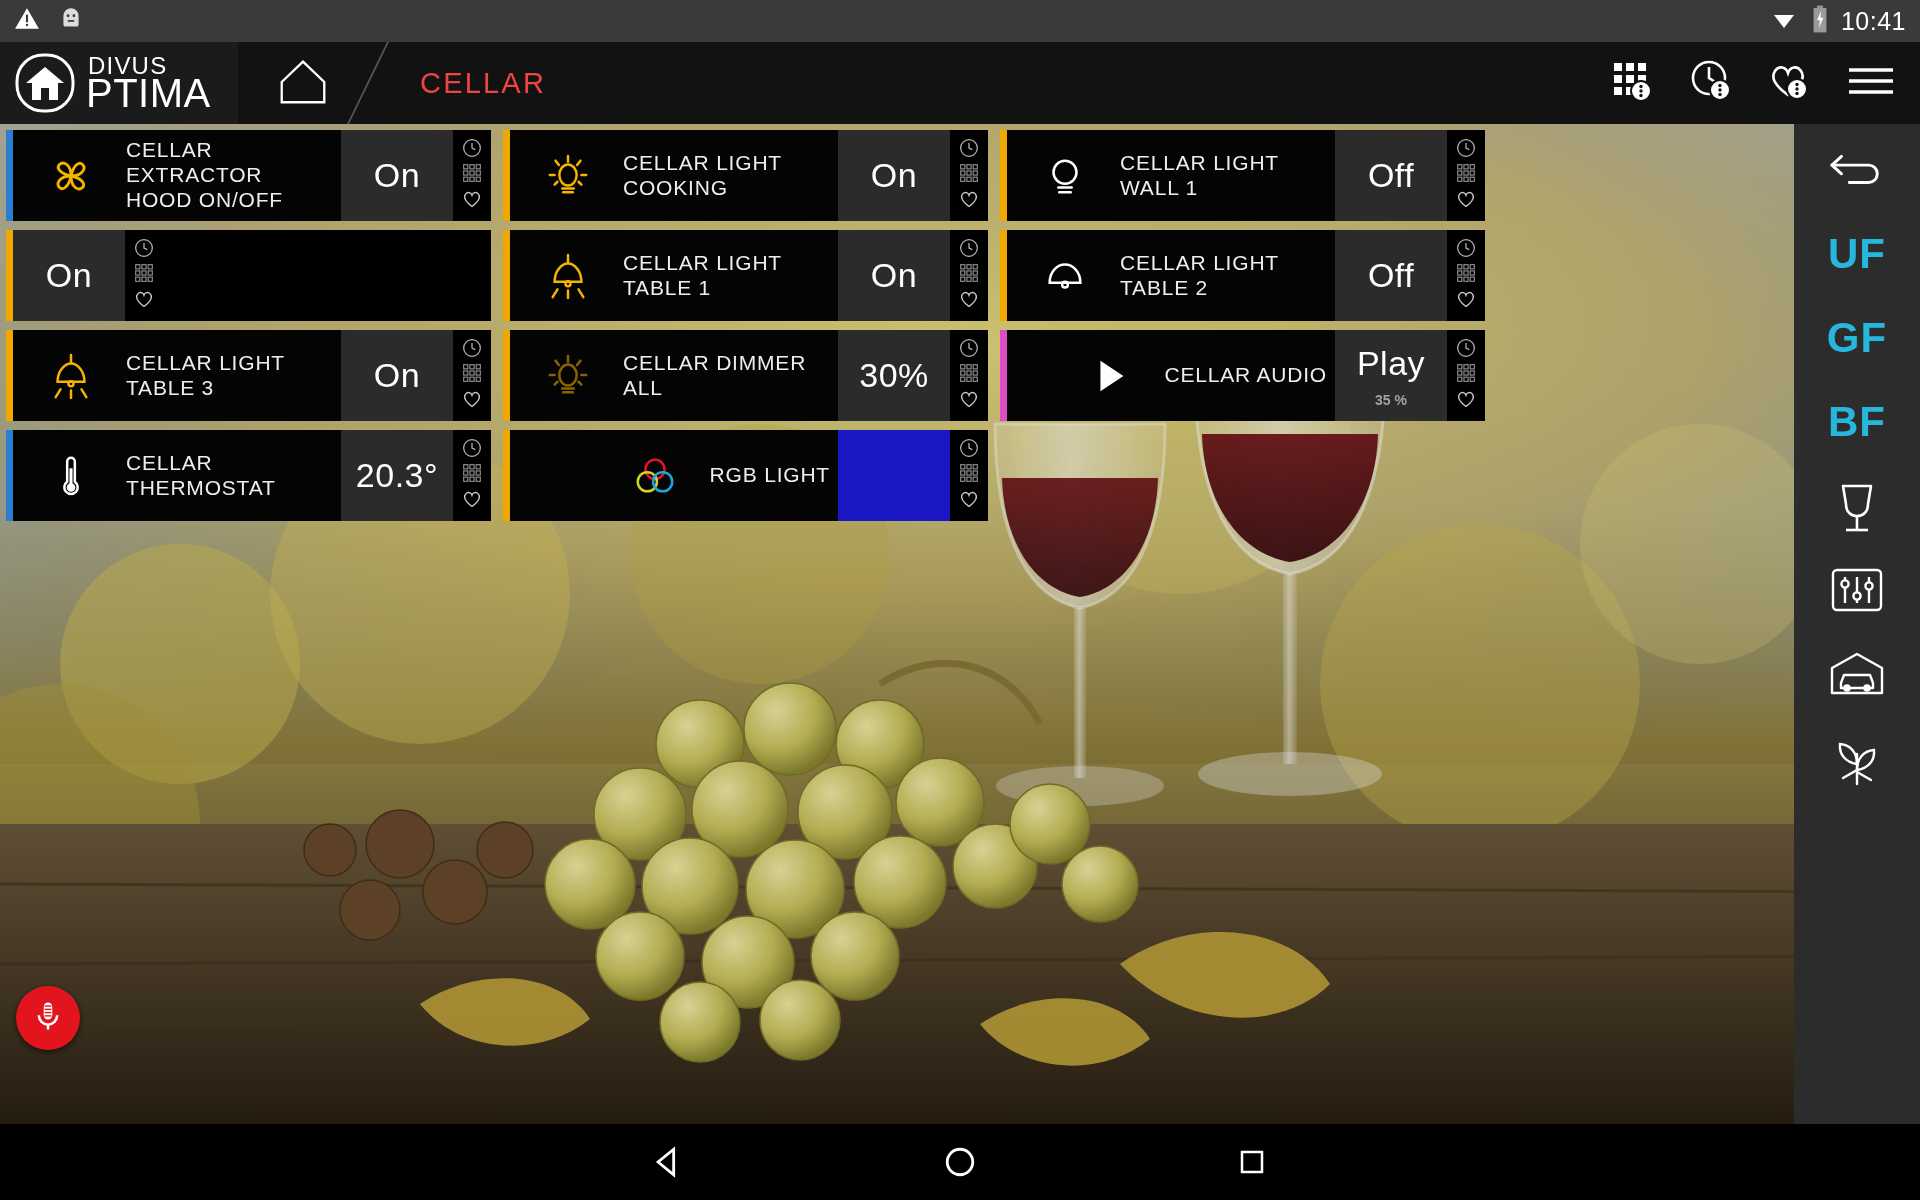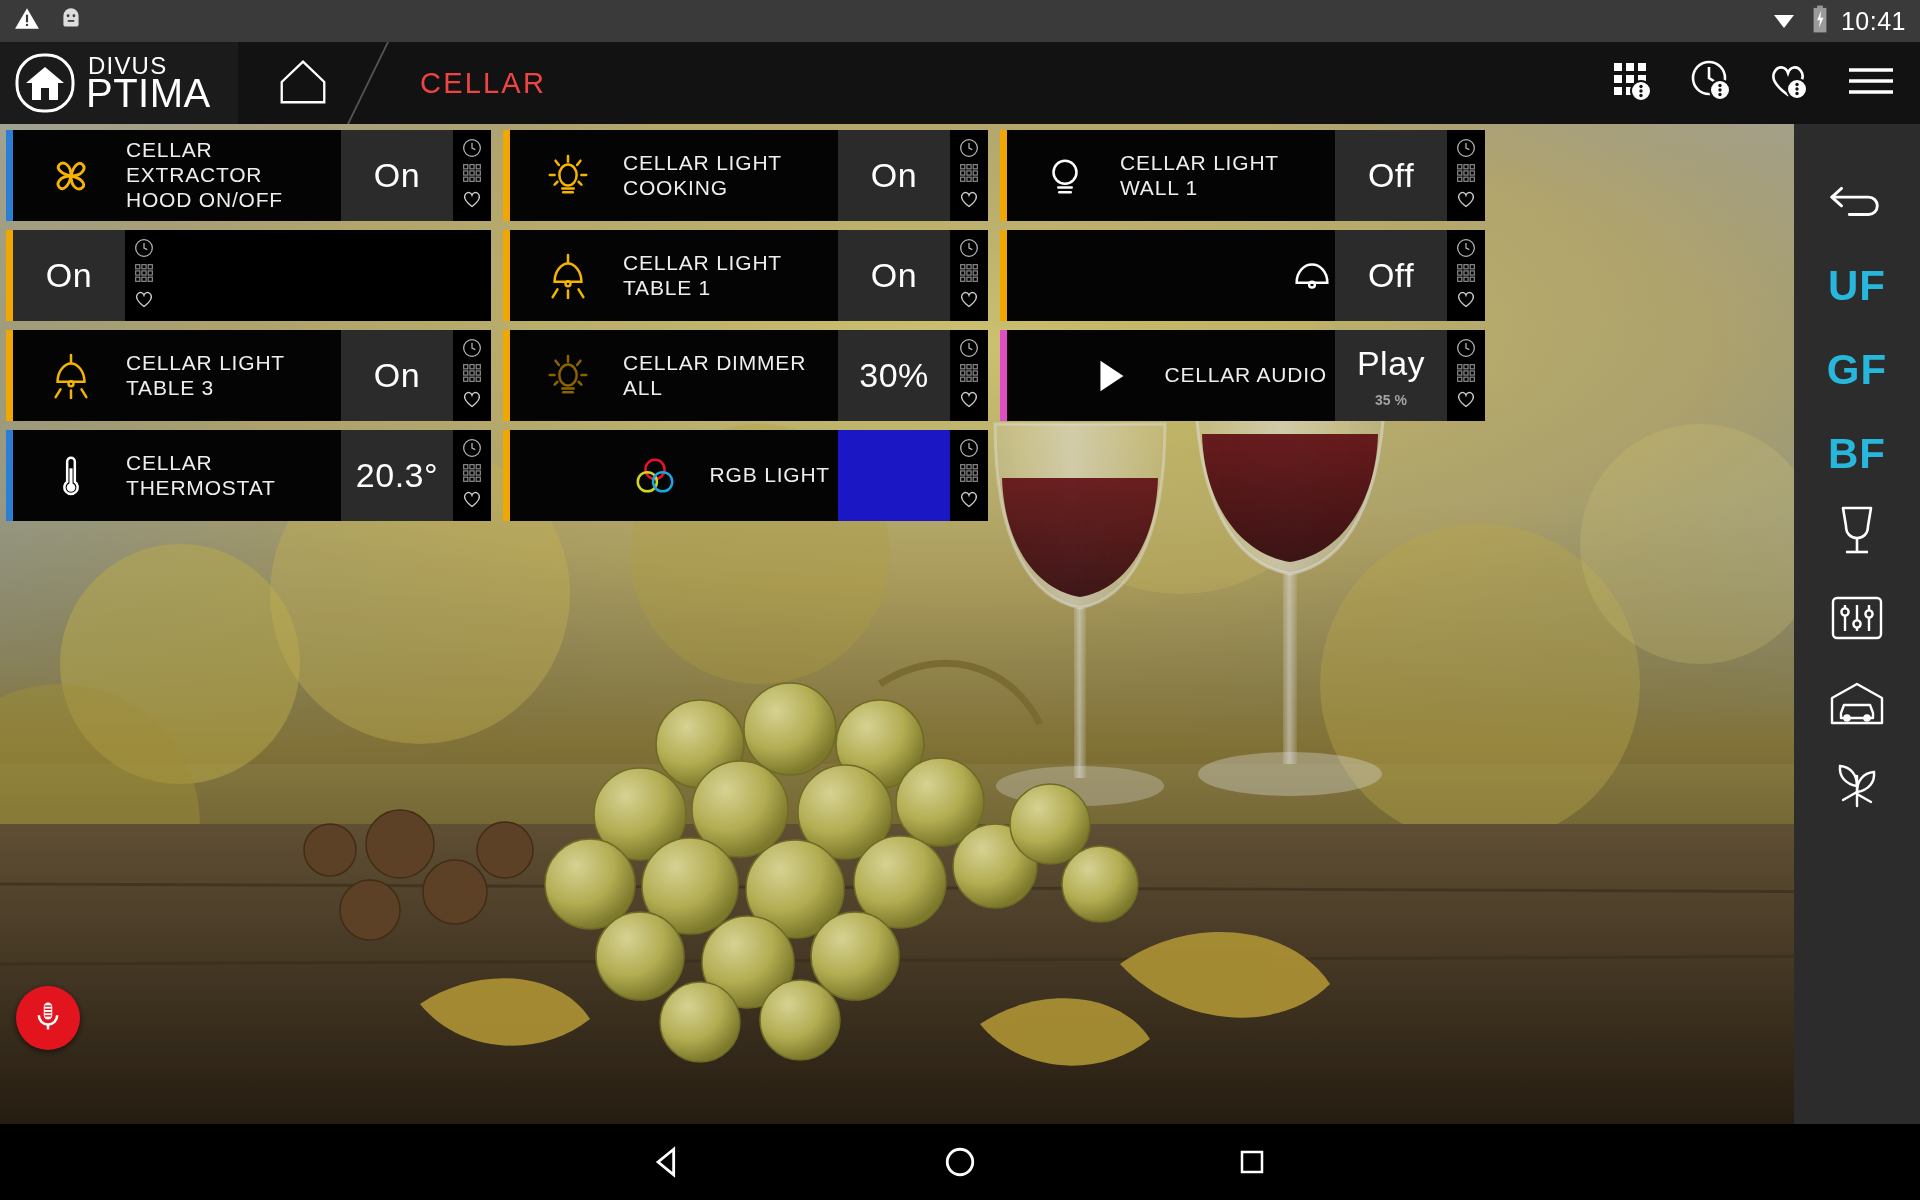--- a/index.html
+++ b/index.html
@@ -80,21 +80,21 @@
     align-items:center; justify-content:space-around; padding:7px 0;
   }
 
   
   .sidebar{
     position:absolute; top:124px; right:0; width:126px; height:1000px;
     background:#2c2c2c; display:flex; flex-direction:column; align-items:center;
     padding-top:22px; gap:4px;
   }
   .sb-item{
-    width:126px; height:80px; display:flex; align-items:flex-end; justify-content:center;
+    width:126px; height:80px; display:flex; align-items:flex-start; justify-content:center;
   }
   .sb-floor{ color:#27b7dd; font-size:42px; font-weight:700; letter-spacing:1px; }
 
   
   .mic{
     position:absolute; left:16px; bottom:74px; width:64px; height:64px;
     border-radius:50%; background:#e2151f; display:flex; align-items:center;
     justify-content:center; box-shadow:0 2px 6px rgba(0,0,0,.6);
   }
 
@@ -546,20 +546,21 @@
         <div class="accent" style="background:#f0a800"></div>
      <div class="tile-main">
        <span class="tile-icon">
             <svg width="46" height="46" viewBox="0 0 48 48">
         <g fill="none" stroke="#ffffff" stroke-width="2.6" stroke-linecap="round">
           <path d="M8 31 C8 19 16 12 24 12 C32 12 40 19 40 31 Z"></path>
           <circle cx="24" cy="33" r="3"></circle>
         </g>
             </svg>
           </span>
+       <span class="tile-label">CELLAR LIGHT TABLE 2</span>
      </div>
      <div class="tile-value">
        <span class="v">Off</span>
 
      </div>
      <div class="tile-side">
           <span>
       <svg width="20" height="20" viewBox="0 0 24 24">
               <circle cx="12" cy="12" r="10" fill="none" stroke="#b5b5b5" stroke-width="1.5"></circle>
               <path d="M12 6 V12 L16 14" fill="none" stroke="#b5b5b5" stroke-width="1.5"></path>

